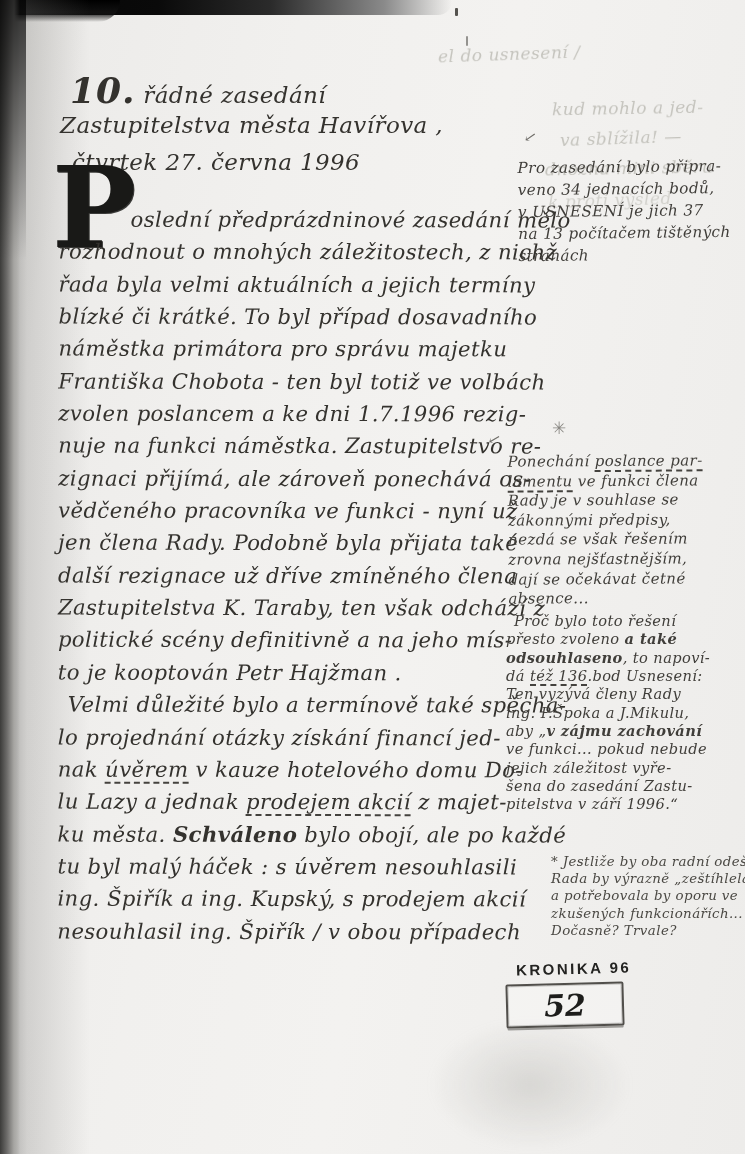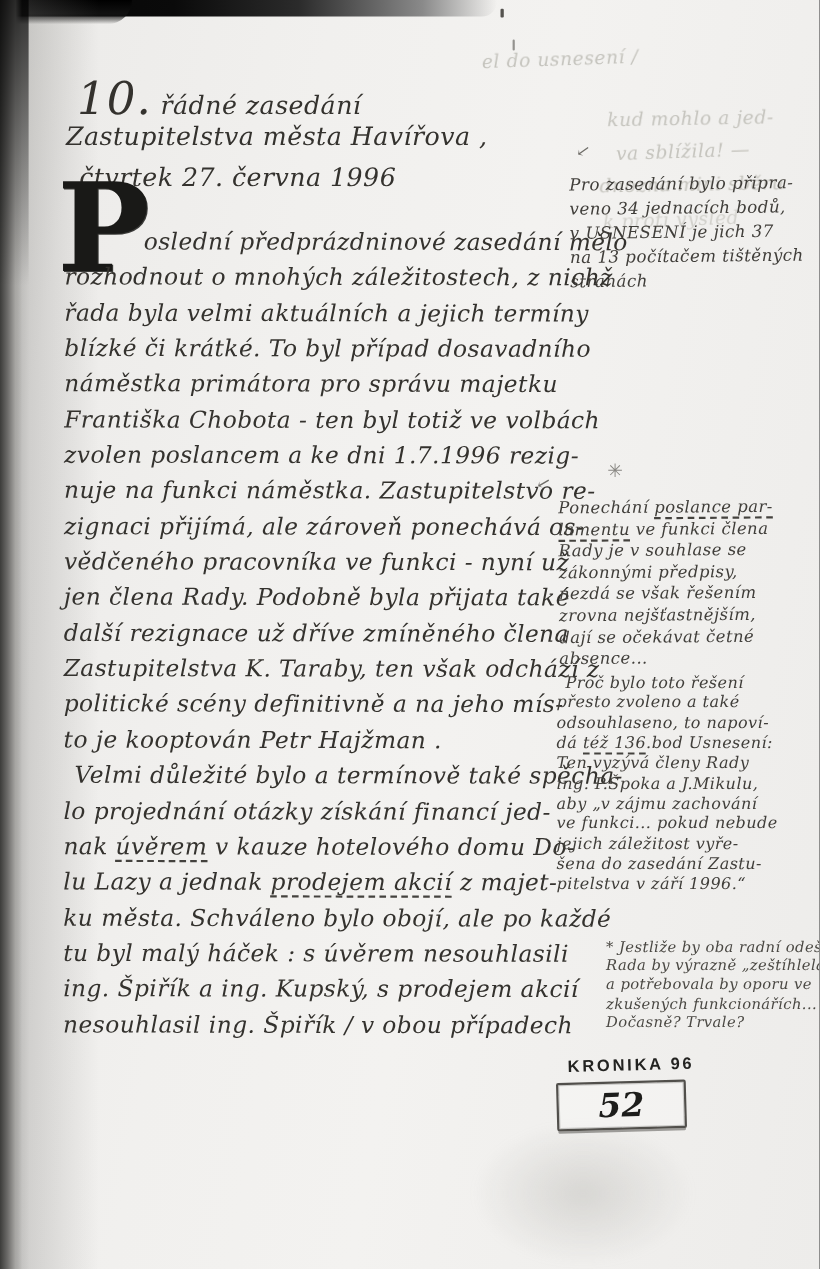--- a/index.html
+++ b/index.html
@@ -16,23 +16,23 @@
   .binding{position:absolute;left:0;top:0;width:20px;height:1154px;
         background:linear-gradient(90deg,#3c3c3a 0%,#6d6c6a 35%,#a7a6a3 70%,rgba(190,190,188,0) 100%);}
   .binding-shade{position:absolute;left:0;top:0;width:90px;height:1154px;
         background:linear-gradient(90deg,rgba(60,60,58,.45) 0%,rgba(120,119,117,.25) 30%,rgba(200,200,198,0) 100%);}
   .binding-top{position:absolute;left:0;top:0;width:26px;height:260px;
         background:linear-gradient(180deg,rgba(0,0,0,.75),rgba(0,0,0,0));}
   
   .hw{position:absolute;font-style:italic;color:#34322e;letter-spacing:.4px;white-space:nowrap;}
   .hl{white-space:nowrap;}
   .us{border-bottom:2px dashed #44423e;padding-bottom:0px;}
-  .bs{font-weight:normal;}
+  .bs{font-weight:bold;}
   .title1{font-size:23px;top:70px;left:70px;line-height:40px;}
-  .title-num{font-size:41px;font-weight:normal;letter-spacing:1px;}
+  .title-num{font-size:36px;font-weight:bold;letter-spacing:1px;}
   .title2{font-size:23px;top:112px;left:60px;}
   .title3{font-size:23px;top:149px;left:72px;}
   .dropcap{position:absolute;left:52px;top:156px;font-size:112px;line-height:.92;
         font-weight:bold;font-style:normal;color:#191917;font-family:"DejaVu Serif",serif;
         text-shadow:1px 1px 0 #3b3b39;}
   .maintext{left:58px;top:204px;font-size:21.2px;line-height:32.35px;width:470px;transform:rotate(.1deg);}
   .note{color:#403e3a;}
   .note1{left:518px;top:156px;font-size:15.2px;line-height:22px;transform:rotate(-.6deg);}
   .note2a{left:508px;top:452px;font-size:15px;line-height:19.6px;transform:rotate(-.4deg);}
   .note2b{left:506px;top:612px;font-size:14.6px;line-height:18.35px;}

